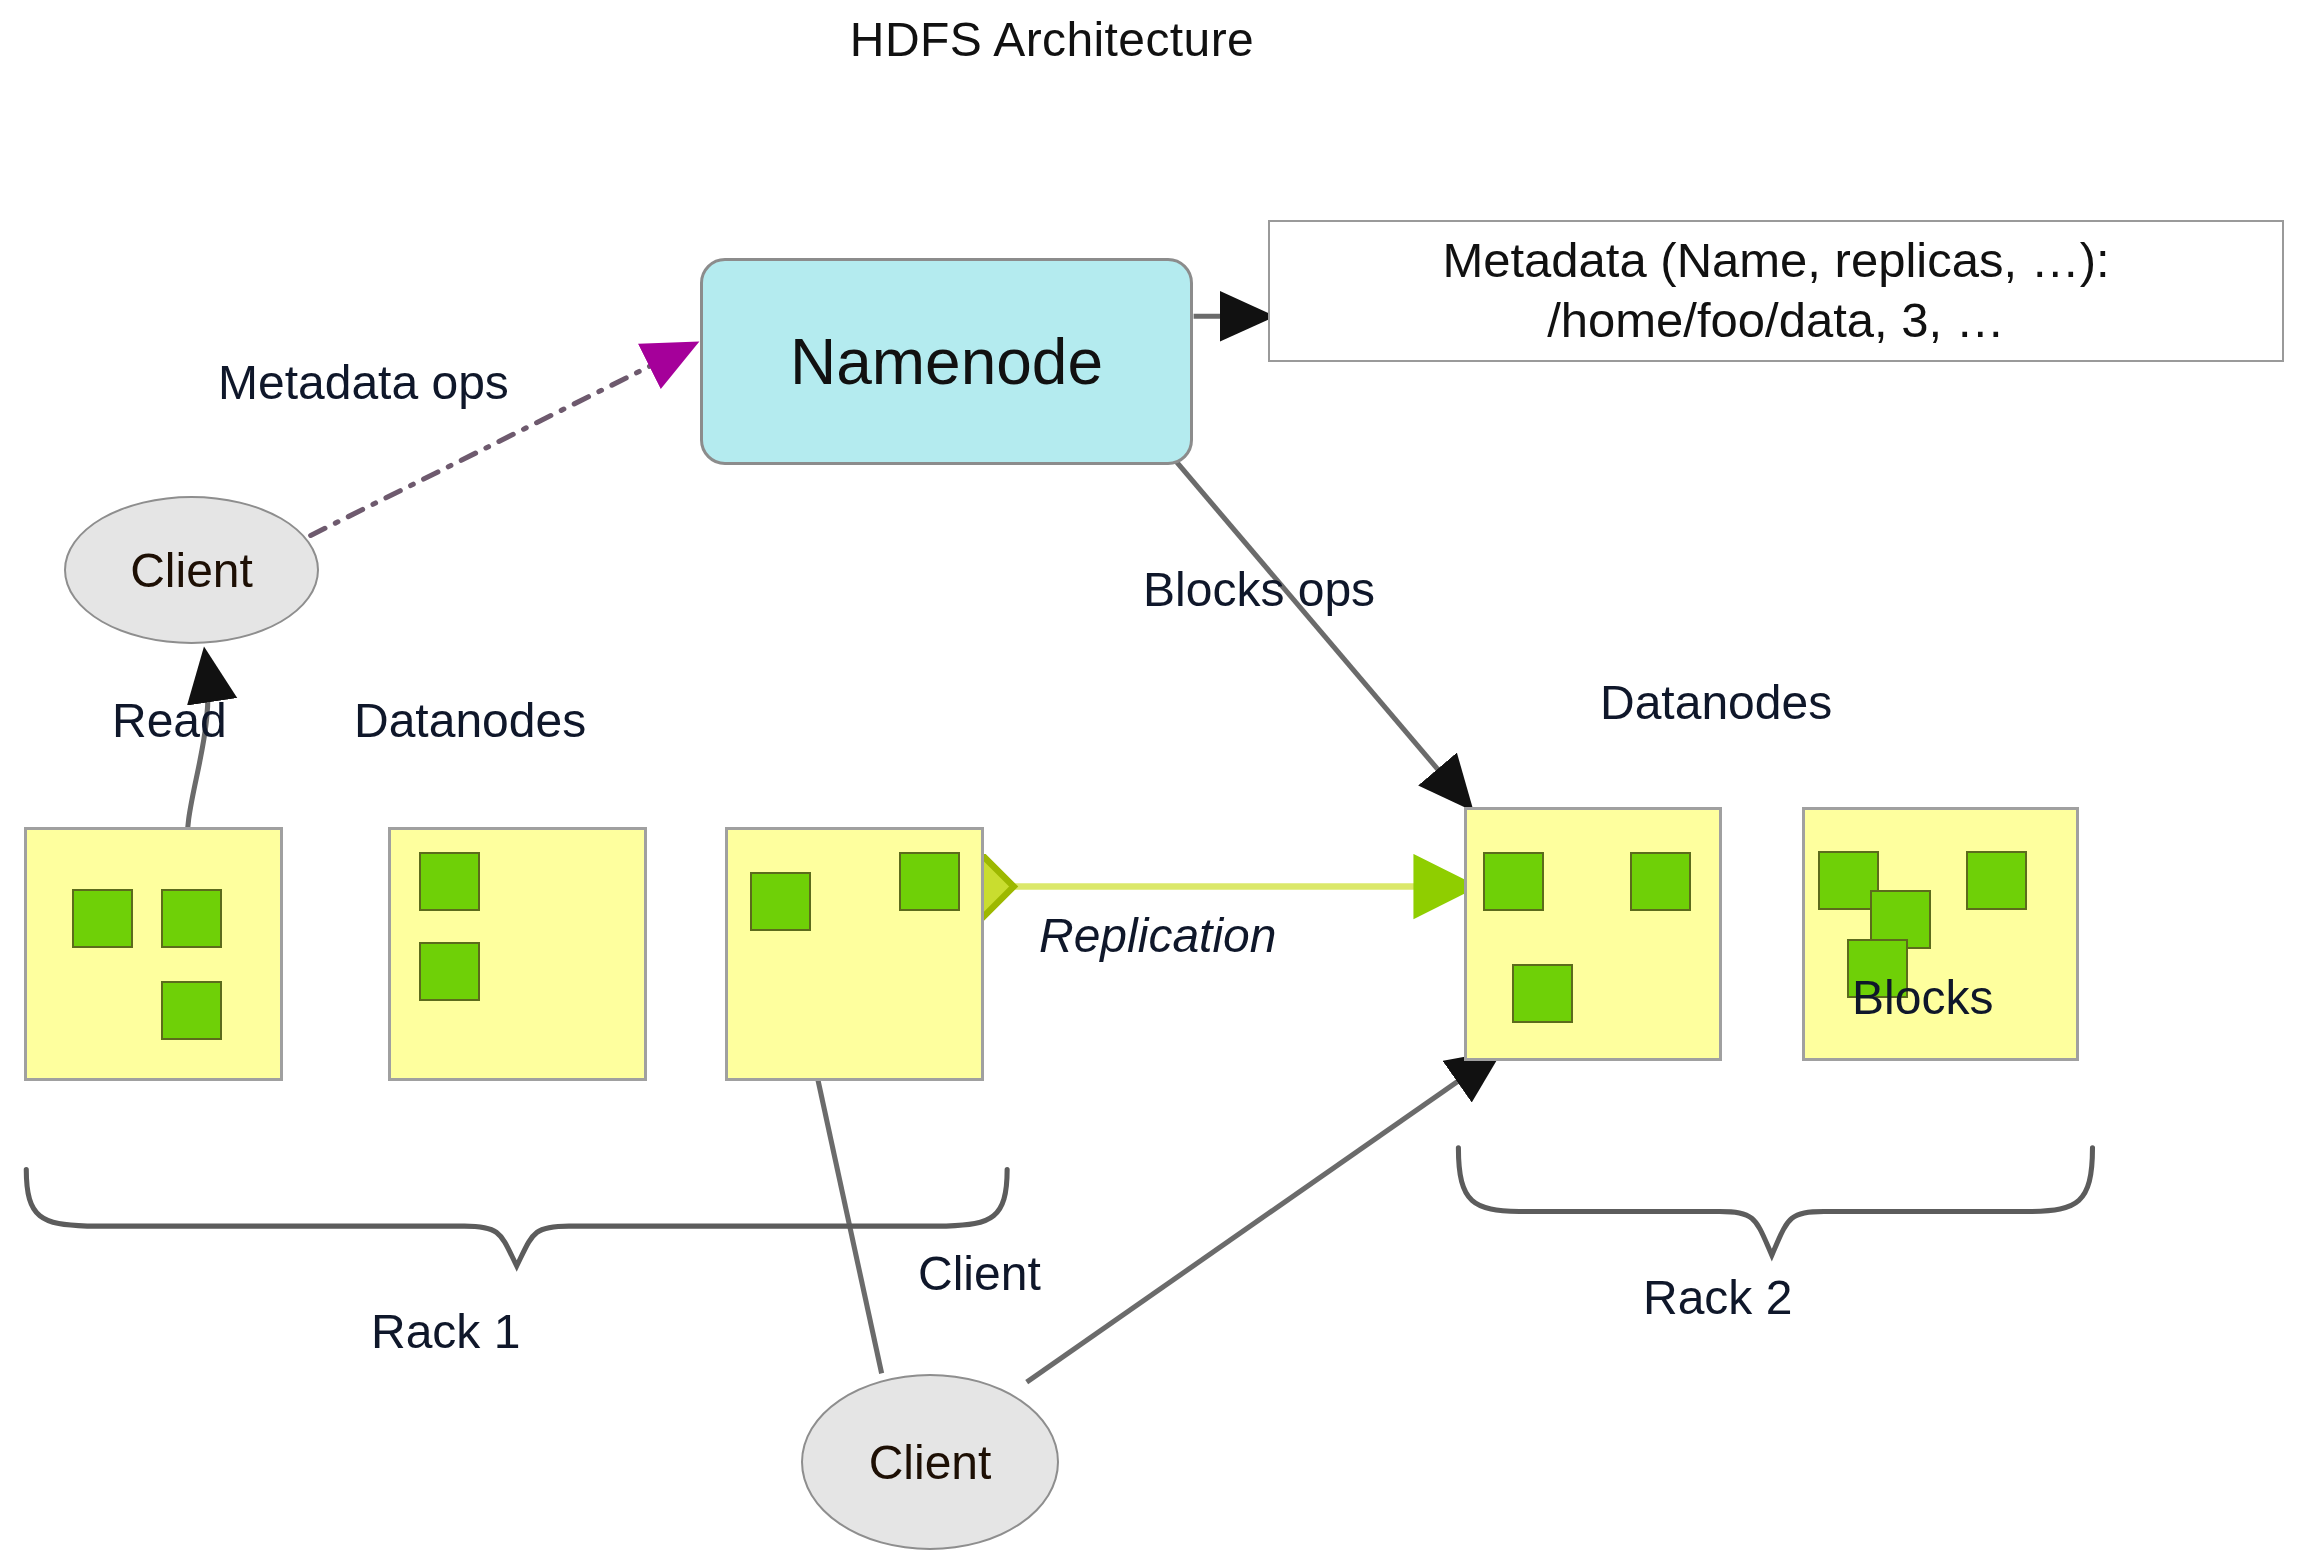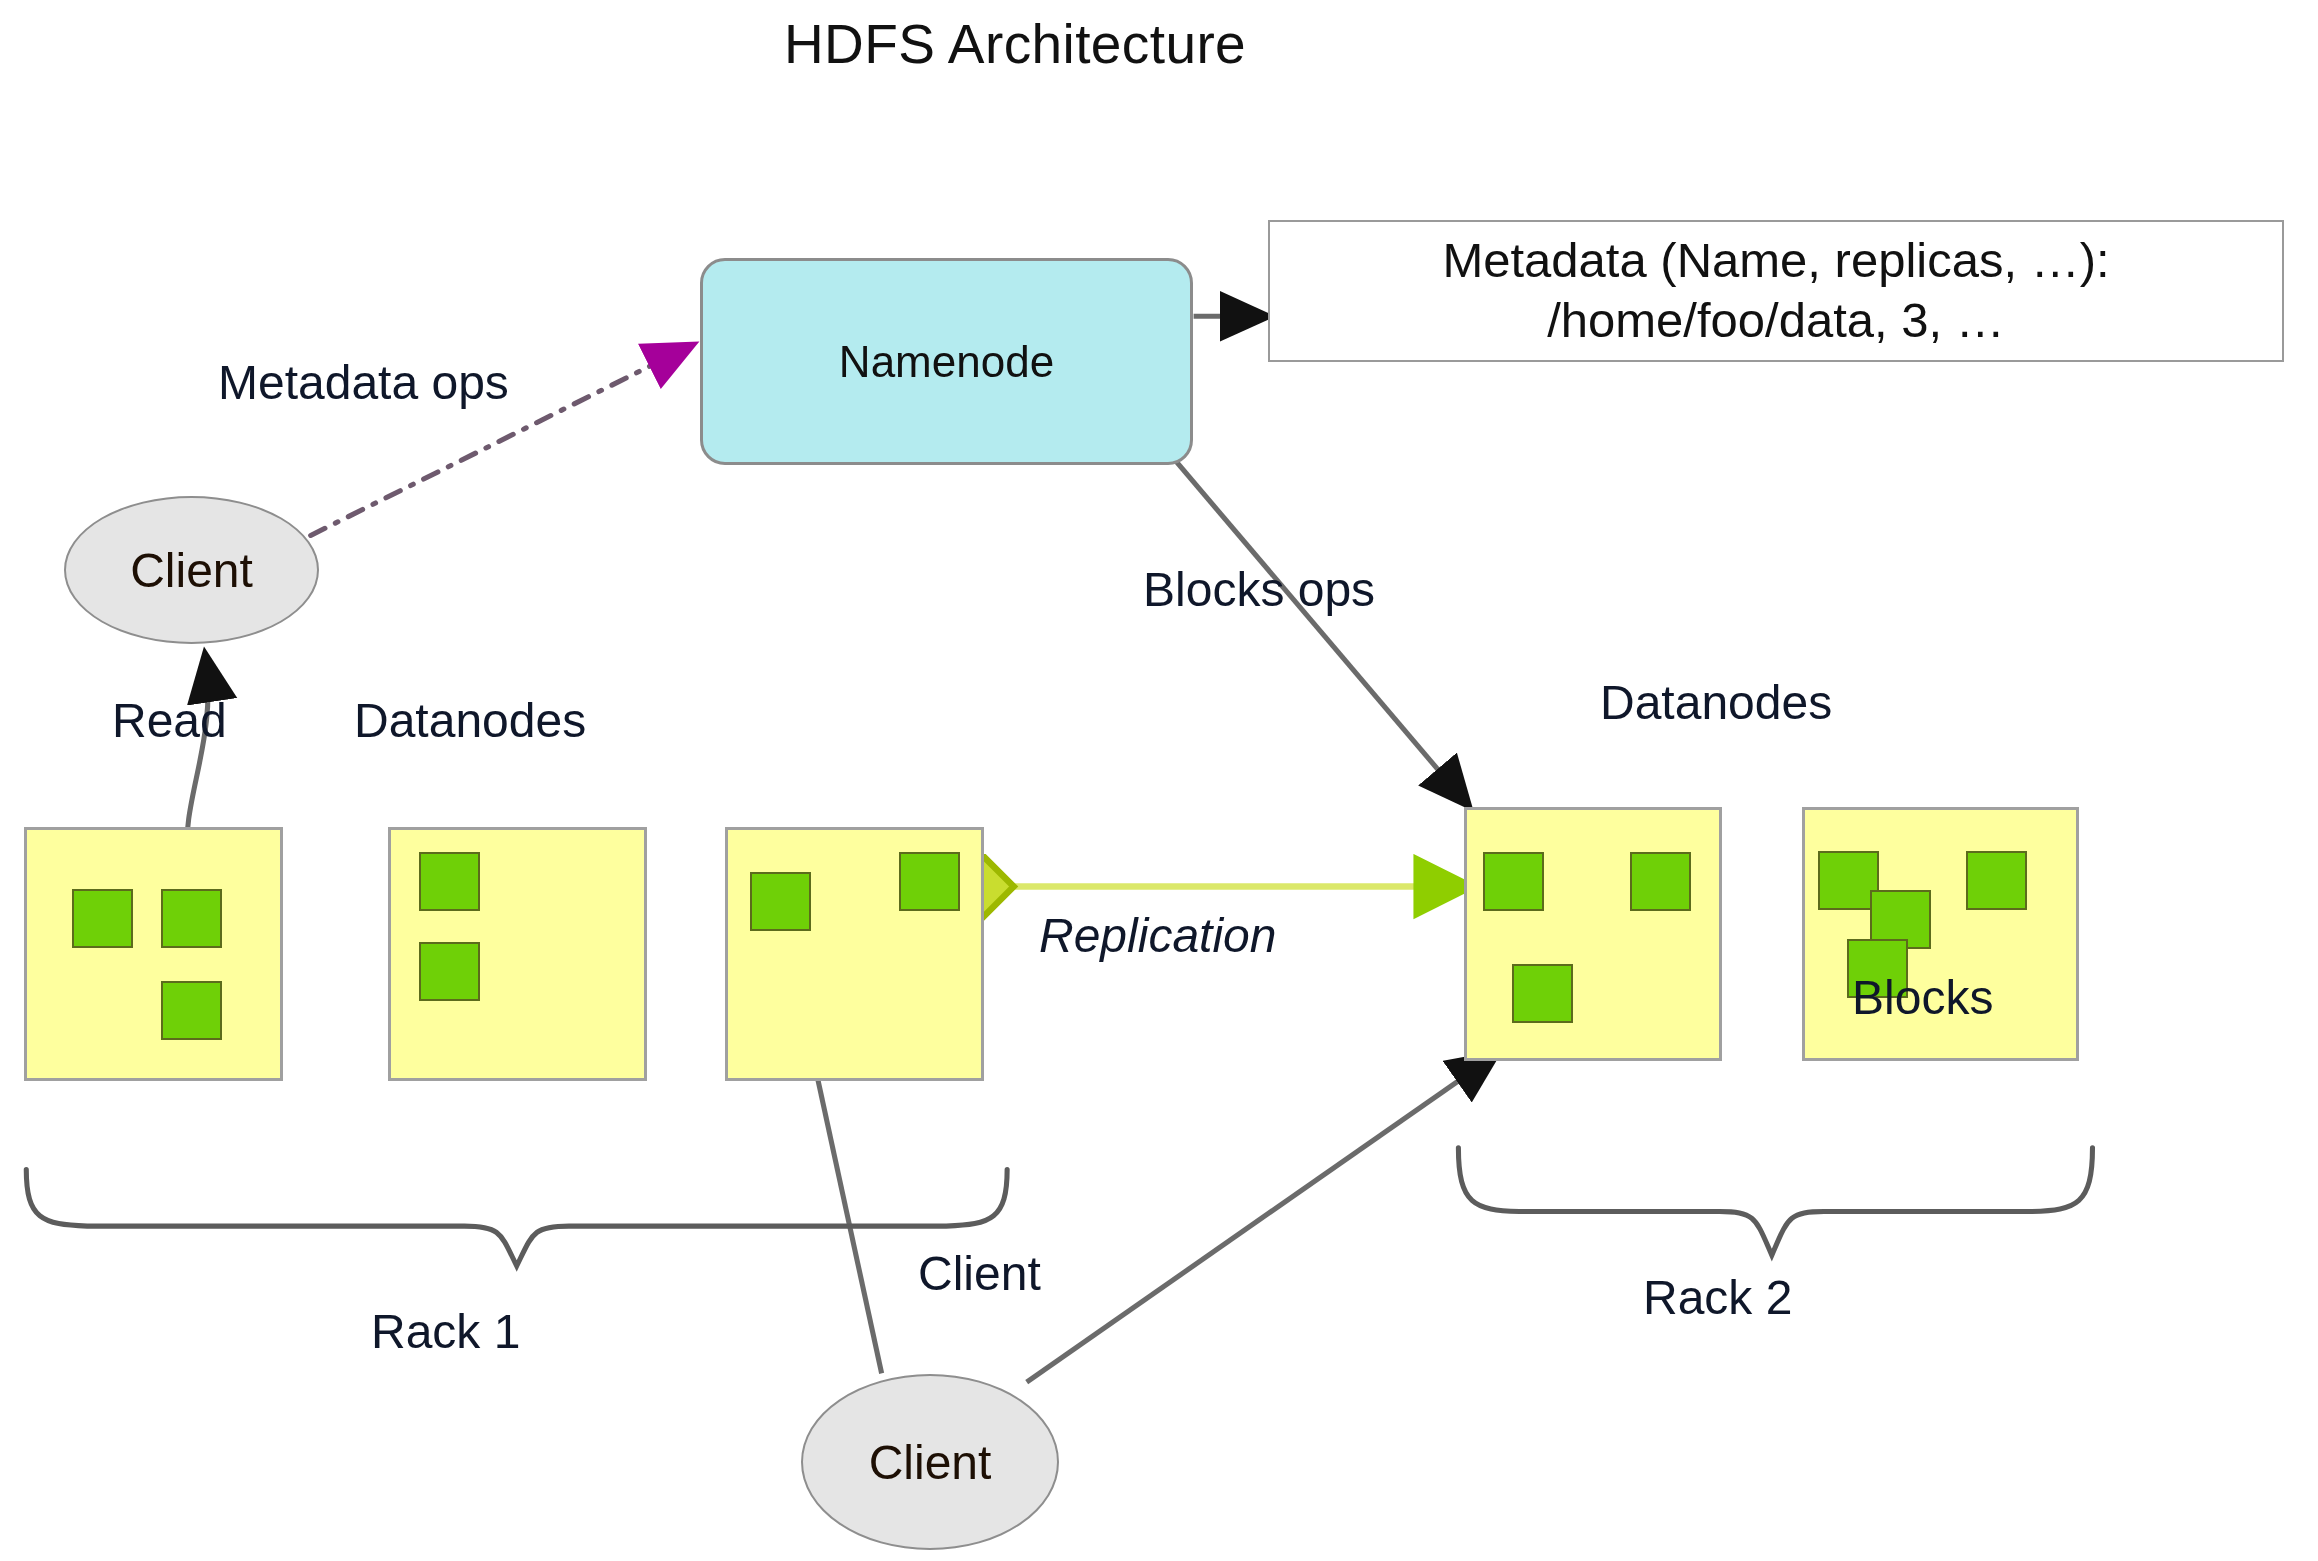--- a/index.html
+++ b/index.html
@@ -29,39 +29,40 @@
     pointer-events: none;
   }
   .abs { position: absolute; }
 
   
   .title {
     left: 0;
     top: 11.6px;
     width: 2030px;
     text-align: center;
-    font-size: 55px;
+    font-size: 48px;
     letter-spacing: 0.4px;
     color: #111111;
+    padding-left: 37px;
   }
 
   
   .namenode {
     left: 700px;
     top: 258px;
     width: 493px;
     height: 207px;
     background: #b4ebef;
     border: 3.6px solid #8c8c8c;
     border-radius: 25px;
     box-sizing: border-box;
     display: flex;
     align-items: center;
     justify-content: center;
-    font-size: 44px;
+    font-size: 64px;
     color: #111111;
   }
 
   
   .metabox {
     left: 1268px;
     top: 220px;
     width: 1016px;
     height: 142px;
     background: #ffffff;

